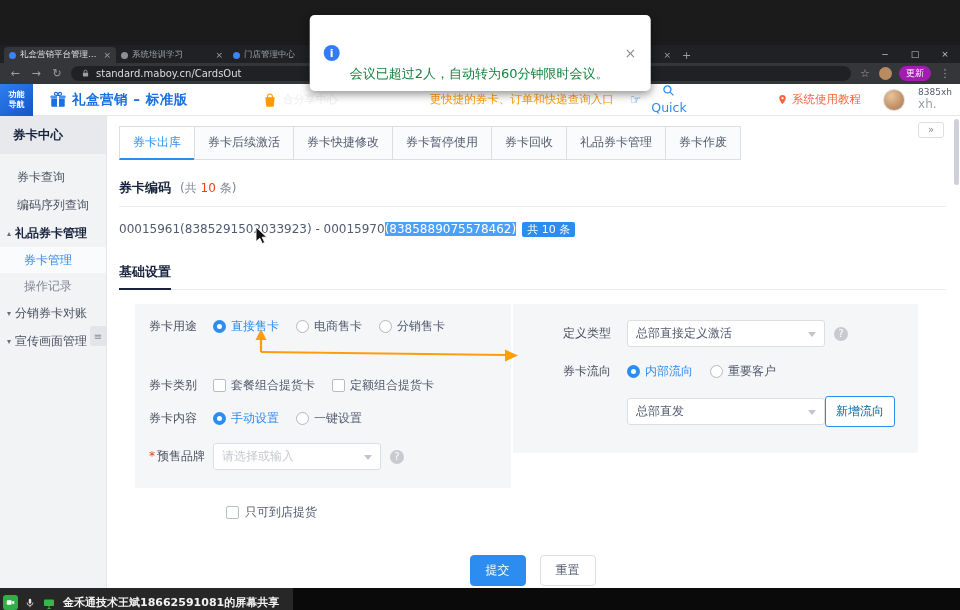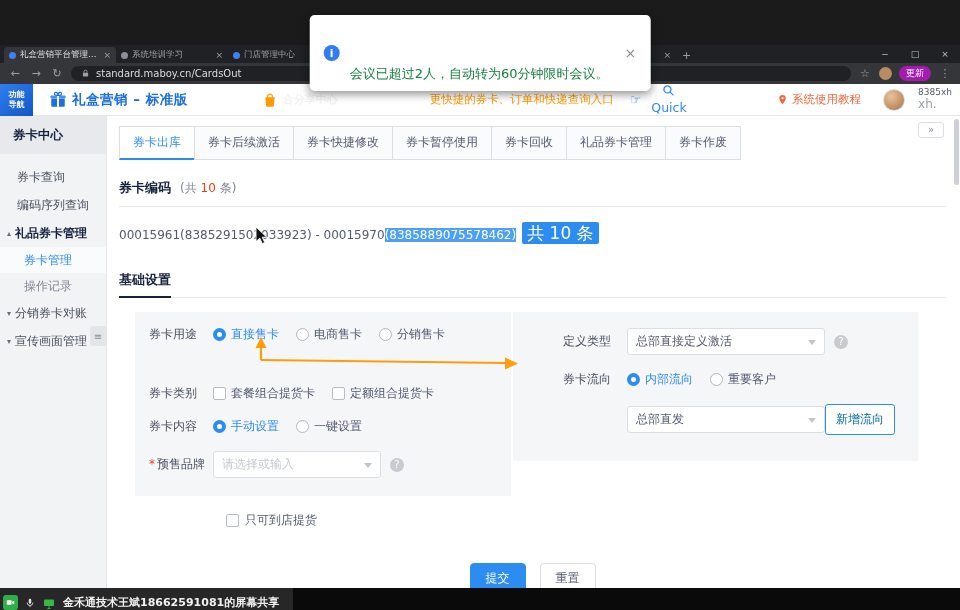--- a/index.html
+++ b/index.html
@@ -91,21 +91,21 @@
           margin-right:-1px; cursor:pointer; white-space:nowrap; }
   .ctab.active { color:#2d8cf0; background:#fff; border-bottom:2px solid #2d8cf0; }
 
   .sec-codes { margin-top:17px; }
   .sec-title { font-size:13px; font-weight:bold; color:#17233d; }
   .sec-count { font-size:12px; font-weight:normal; color:#808695; margin-left:4px; }
   .sec-count .num { color:#ed4014; }
   .divider { border-bottom:1px solid #e8eaec; margin-top:9px; }
   .code-line { margin-top:15px; font-size:12px; color:#515a6e; }
   .hl { background:#4da0f8; color:#fff; }
-  .code-badge { background:#2d8cf0; color:#fff; padding:1px 5px; border-radius:2px; margin-left:6px; font-size:17px; }
+  .code-badge { background:#2d8cf0; color:#fff; padding:1px 5px; border-radius:2px; margin-left:6px; font-size:11px; }
 
   .sec-head { border-bottom:1px solid #e8eaec; margin-top:24px; }
   .sec-head .underlined { display:inline-block; padding-bottom:7px; border-bottom:2px solid #17233d; margin-bottom:-1px; }
 
   
   .form-wrap { margin:14px 28px 0 16px; display:flex; gap:2px; align-items:flex-start; position:relative; }
   .panel { background:#f5f6f8; }
   .panel-left { width:376px; padding:6px 0 10px; }
   .panel-right { flex:1; padding:8px 0 18px; }
   .frow { display:flex; align-items:center; padding:8px 0 8px 14px; font-size:12px; color:#515a6e; }

